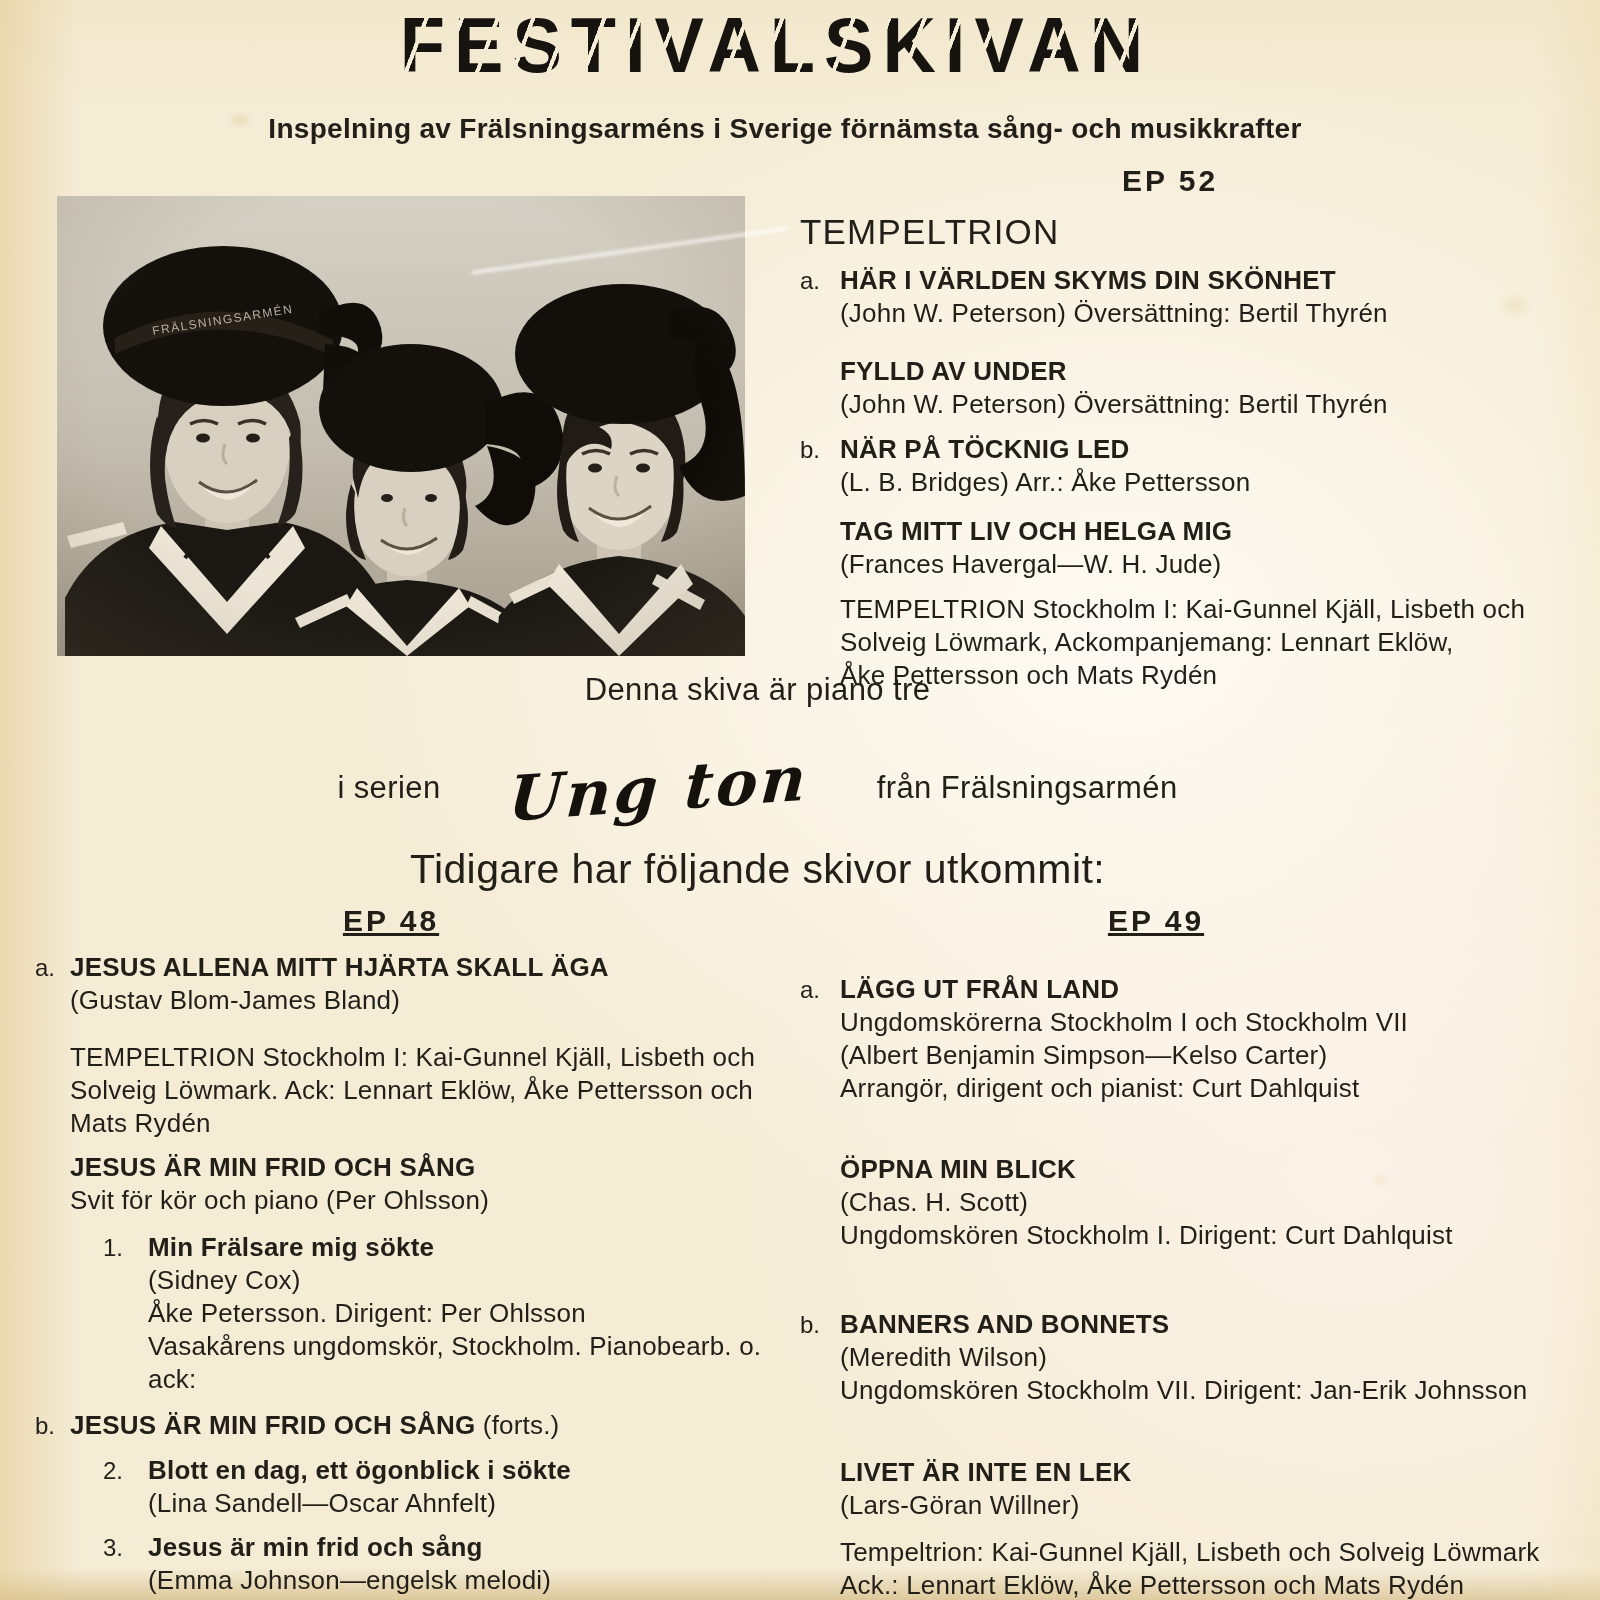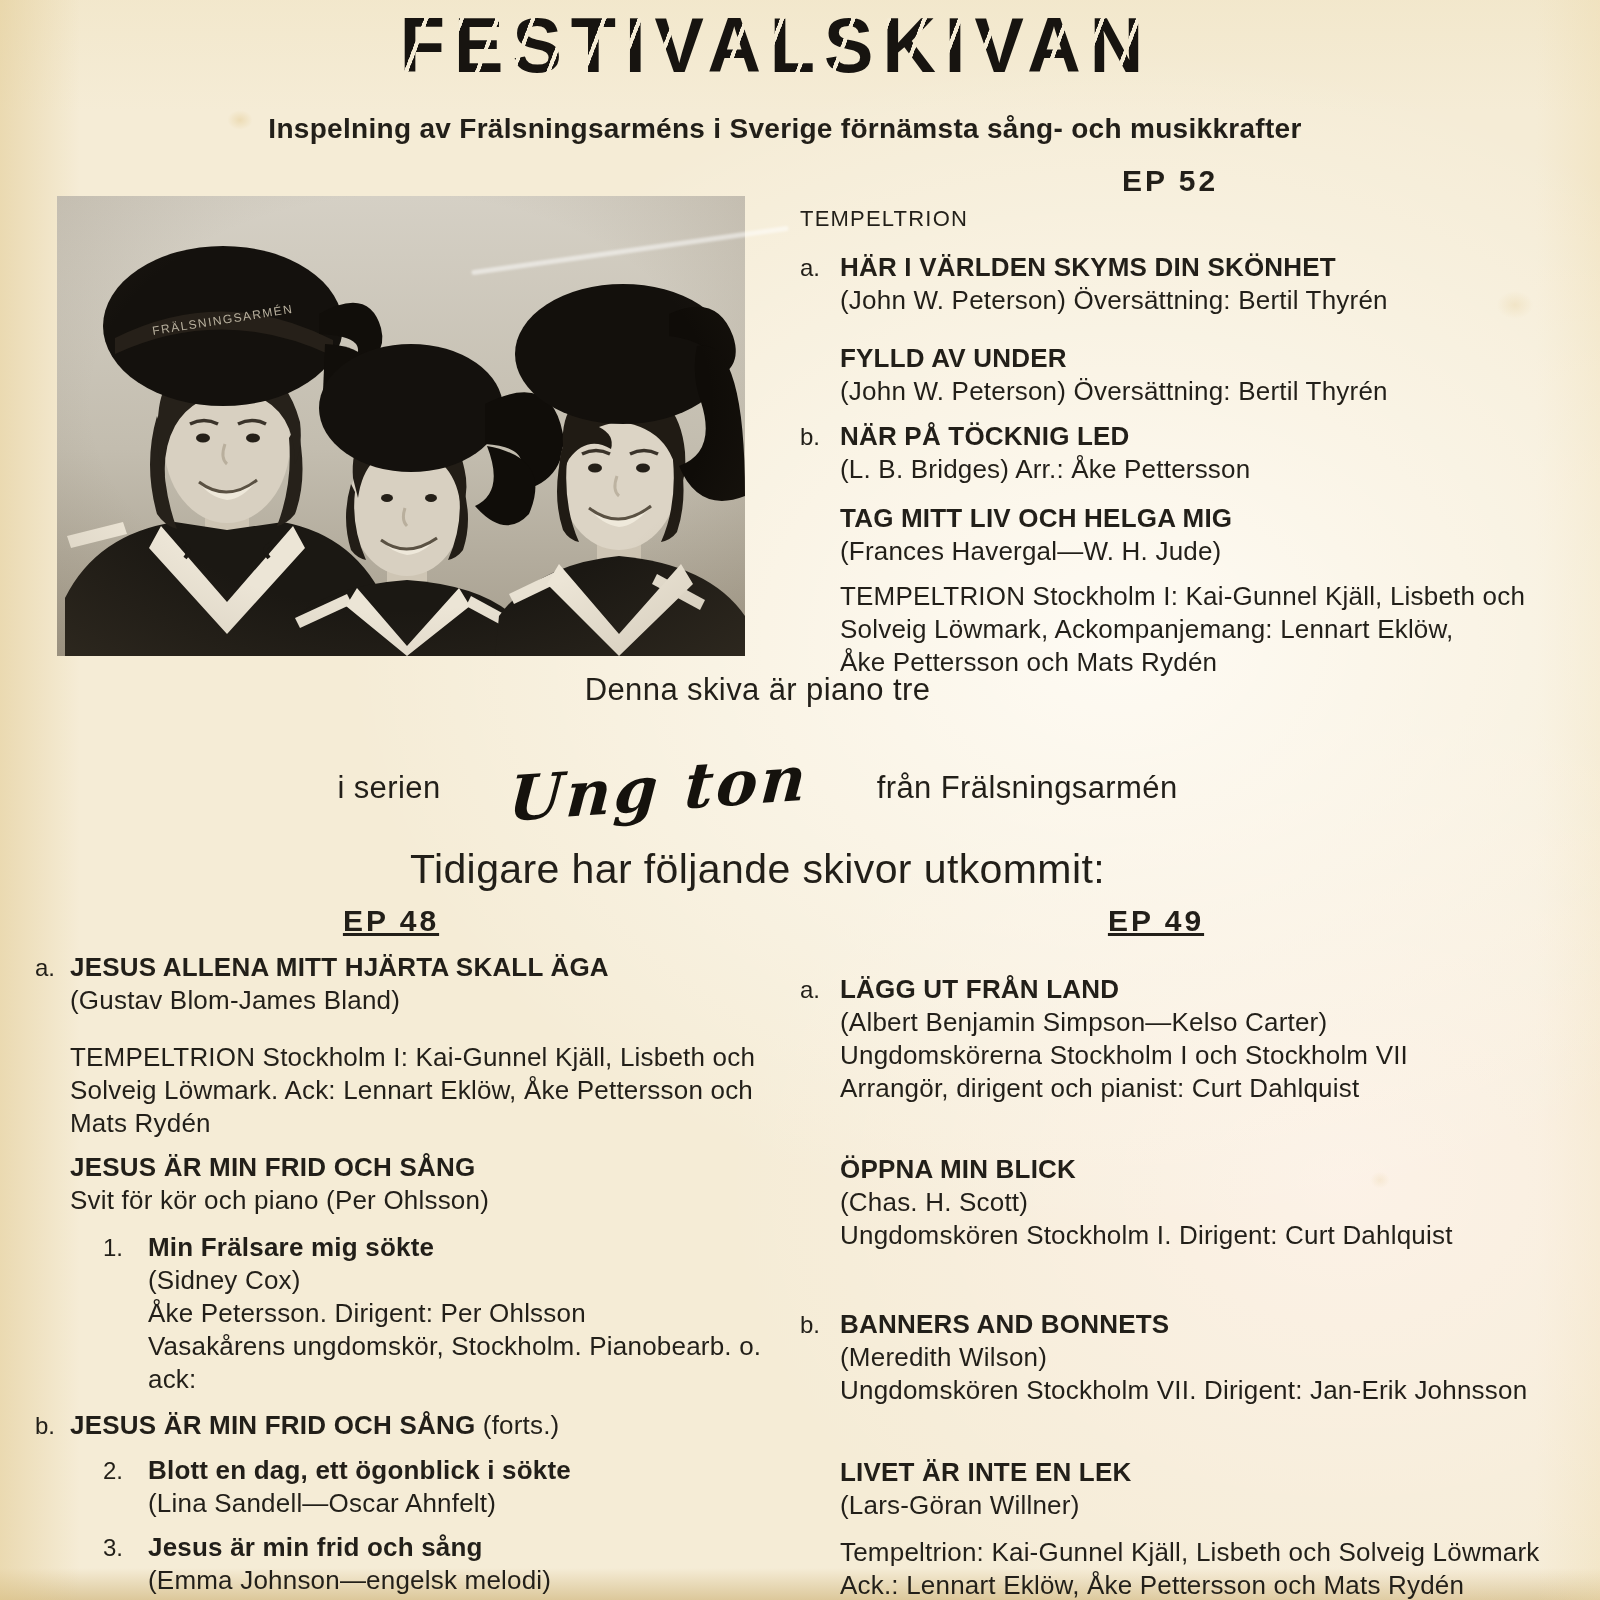--- a/index.html
+++ b/index.html
@@ -37,21 +37,21 @@
   .photo svg{display:block;width:100%;height:100%;}
   .scratch{position:absolute;left:470px;top:248px;width:320px;height:5px;
     background:rgba(255,255,255,0.5);transform:rotate(-8deg);border-radius:3px;filter:blur(1px);}
 
   .col{position:absolute;}
   .col52{left:800px;top:163px;width:740px;}
   .col48{left:35px;top:903px;width:745px;}
   .col49{left:800px;top:903px;width:745px;}
   .ep-head{width:740px;text-align:center;font-weight:bold;font-size:30px;letter-spacing:3px;line-height:36px;}
   .col48 .ep-head,.col49 .ep-head{width:712px;text-decoration:underline;}
-  .artist{font-size:22px;letter-spacing:1.2px;margin-top:3px;line-height:33px;}
+  .artist{font-size:35px;letter-spacing:1.2px;margin-top:16px;line-height:33px;}
 
   .block{display:flex;}
   .blabel{flex:none;width:40px;font-size:24px;padding-top:3px;}
   .col48 .blabel{width:35px;}
   .bcontent{flex:1;font-size:26px;line-height:33px;letter-spacing:0.2px;}
   .btitle{font-weight:bold;}
   .suffix{font-weight:normal;}
   .lvl2{margin-left:68px;}
   .lvl2 .blabel{width:45px;}
 
@@ -264,22 +264,22 @@
   </div>
 </div>
 
 <div class="col col49">
   <div class="ep-head">EP 49</div>
 
   <div class="block" style="margin-top:34px">
     <span class="blabel">a.</span>
     <div class="bcontent">
       <div class="btitle">LÄGG UT FRÅN LAND</div>
+      <div>Ungdomskörerna Stockholm I och Stockholm VII</div>
       <div>(Albert Benjamin Simpson—Kelso Carter)</div>
-      <div>Ungdomskörerna Stockholm I och Stockholm VII</div>
       <div>Arrangör, dirigent och pianist: Curt Dahlquist</div>
     </div>
   </div>
   <div class="block" style="margin-top:48px">
     <span class="blabel"></span>
     <div class="bcontent">
       <div class="btitle">ÖPPNA MIN BLICK</div>
       <div>(Chas. H. Scott)</div>
       <div>Ungdomskören Stockholm I. Dirigent: Curt Dahlquist</div>
     </div>

